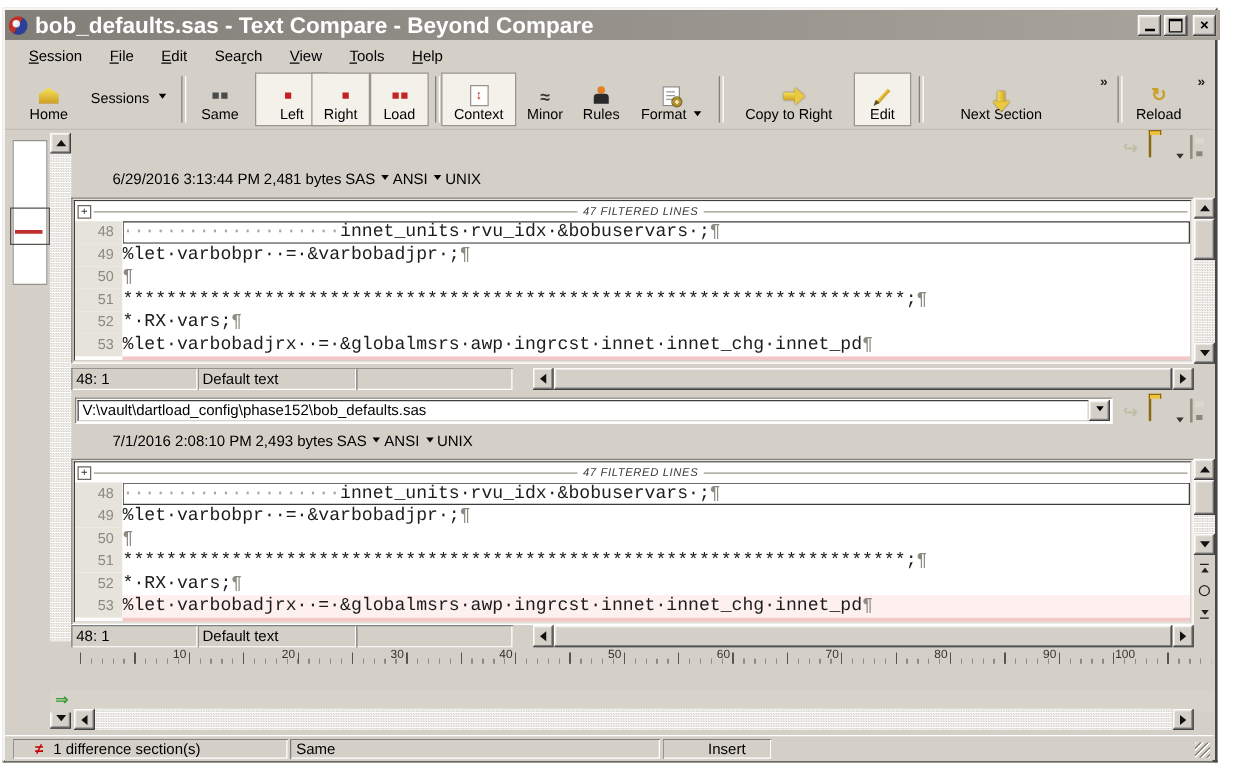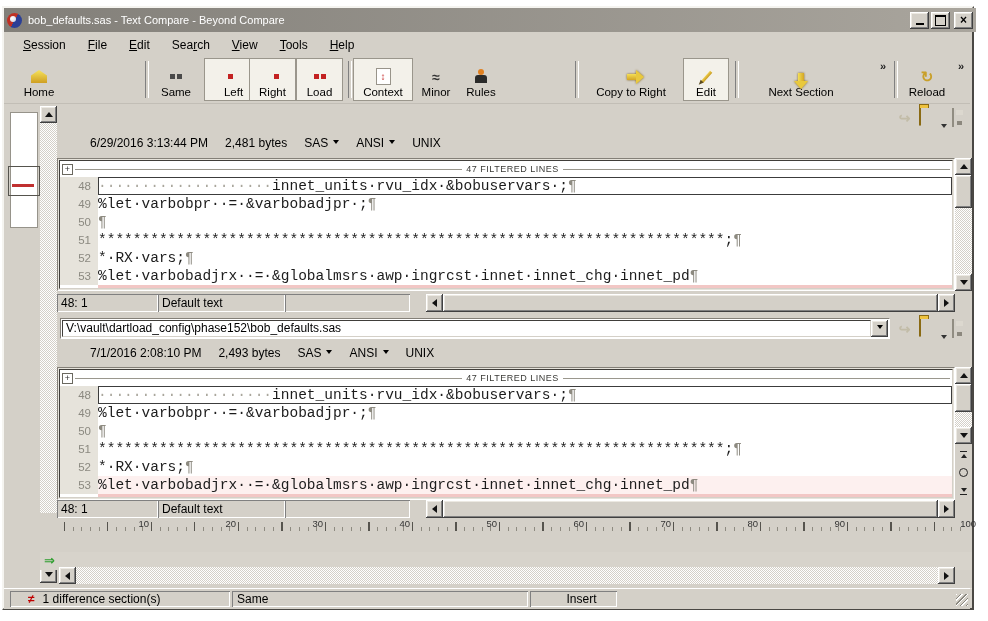--- a/index.html
+++ b/index.html
@@ -11,21 +11,21 @@
   .btn3d{background:#d4d0c8;box-shadow:inset -1px -1px 0 #404040,inset 1px 1px 0 #fff,
          inset -2px -2px 0 #808080,inset 2px 2px 0 #ece9e2;}
   .sunken{box-shadow:inset 1px 1px 0 #808080,inset -1px -1px 0 #fff;}
   .track{background:#fff;background-image:conic-gradient(#d4d0c8 25%,transparent 0 50%,#d4d0c8 0 75%,transparent 0);background-size:2px 2px;}
   
   .titlebar{background:linear-gradient(90deg,#827f79,#a9a59d);display:flex;align-items:center;padding:0 3px;}
   .bc-logo{width:15px;height:15px;border-radius:50%;background:conic-gradient(from 210deg,#c03024 0 50%,#2b3f96 0 100%);
            position:relative;flex:0 0 auto;}
   .bc-logo::after{content:"";position:absolute;left:3px;top:3px;width:6px;height:6px;border-radius:50%;
            background:radial-gradient(circle at 35% 35%,#fff,#cfd4e6);}
-  .title-text{color:#fff;font-weight:normal;font-size:11px;margin-left:6px;flex:1;white-space:nowrap;overflow:hidden;}
+  .title-text{color:#fff;font-weight:bold;font-size:18px;margin-left:6px;flex:1;white-space:nowrap;overflow:hidden;}
   .cap-btn{width:19px;height:17px;display:flex;align-items:center;justify-content:center;margin-left:2px;
            font-size:12px;font-weight:bold;line-height:1;}
   .glyph-min{width:8px;height:2px;background:#000;margin-top:8px;}
   .glyph-max{width:9px;height:8px;border:1px solid #000;border-top-width:2px;}
   
   .menubar{display:flex;align-items:center;font-size:12px;gap:0;padding-left:8px;}
   .menu-item{padding:3px 11px;}
   .menu-item .k{text-decoration:underline;}
   
   .toolbtn{position:absolute;top:59px;height:41px;display:flex;flex-direction:column;align-items:center;
@@ -66,31 +66,31 @@
          font-size:12px;line-height:15px;padding:0 3px;white-space:nowrap;overflow:hidden;}
   .combo .field.green{background:#d8f7d8;}
   .combo .ddbtn{position:absolute;right:1px;top:1px;width:17px;bottom:1px;display:flex;align-items:center;justify-content:center;}
   .mini-ic{display:flex;align-items:center;justify-content:center;}
   .swap-ic{font-size:14px;font-weight:bold;color:#c2bca8;}
   .folder-ic{position:relative;width:18px;height:12px;background:linear-gradient(#f6d968,#e0a92c);border:1px solid #8a6a14;border-radius:1px;margin-top:4px;}
   .folder-ic::before{content:"";position:absolute;left:-1px;top:-4px;width:8px;height:3px;background:#eec23e;border:1px solid #8a6a14;border-bottom:none;}
   .save-ic{width:14px;height:14px;background:#b6b2a8;border:1px solid #918d82;position:relative;}
   .save-ic::before{content:"";position:absolute;left:3px;top:1px;width:7px;height:5px;background:#dcd8cf;}
   .save-ic::after{content:"";position:absolute;left:4px;bottom:1px;width:5px;height:4px;background:#8c887e;}
-  .inforow{display:flex;align-items:center;gap:17px;font-size:12px;white-space:nowrap;}
+  .inforow{display:flex;align-items:center;gap:3px;font-size:12px;white-space:nowrap;}
   .inforow .dd{display:flex;align-items:center;gap:5px;}
   
   .codepane{border:1px solid;border-color:#848078 #fff #fff #848078;background:#e6e3db;box-sizing:border-box;}
   .codepane .inner{position:absolute;left:1px;top:1px;right:1px;bottom:1px;border:1px solid;border-color:#403e3a #d4d0c8 #d4d0c8 #403e3a;
         background:#fff;overflow:hidden;}
   .filterrow{height:16px;display:flex;align-items:center;background:#fff;}
   .plusbox{width:9px;height:9px;border:1px solid #6a685f;font-size:9px;line-height:8px;text-align:center;margin-left:2px;
         color:#333;background:#fff;flex:0 0 auto;}
   .fline{flex:1;height:1px;background:#9a978d;margin:0 2px;}
-  .flabel{font-size:9px;color:#3a3a36;letter-spacing:.5px;flex:0 0 auto;padding:0 2px;}
+  .flabel{font-size:9px;color:#3a3a36;letter-spacing:.5px;flex:0 0 auto;padding:0 2px;font-style:italic;}
   .crow{display:flex;height:18px;line-height:18px;}
   .lnum{width:38px;flex:0 0 auto;background:#e6e3db;color:#8b8980;font-size:11.5px;text-align:right;padding-right:7px;box-sizing:border-box;}
   .ltext{flex:1;background:#fff;font-family:"Liberation Mono","DejaVu Sans Mono",monospace;font-size:14.5px;white-space:pre;overflow:hidden;}
   .ltext .ind{color:#a9a69c;} .ltext .bod{color:#1c1c1c;} .ltext .pil{color:#8d8a80;}
   .crow.current .ltext{box-shadow:inset 0 0 0 1px #3c3c3c;}
   .crow.pink .ltext{background:#fdf0ef;}
   .sliver{height:4px;background:#f2c7c5;margin-left:38px;}
   
   .sbv{width:17px;} .sbbtn{width:17px;height:17px;display:flex;align-items:center;justify-content:center;}
   .tri-up{border:4px solid transparent;border-bottom:5px solid #111;margin-top:-4px;}
@@ -151,20 +151,24 @@
     <span class="menu-item"><span></span><span class="k">H</span><span>elp</span></span>
   </div>
 
   <div class="abs" style="left:4px;top:57px;width:966px;height:46px;border-bottom:1px solid #c2beb6;"></div>
   <div class="toolbtn" style="left:14px;width:50px;">
     <span class="ic">
         <span class="home-ic"></span>
       </span>
     <span>Home</span>
     </div>
+  <div class="toolbtn" style="left:66px;width:74px;flex-direction:row;gap:8px;align-items:center;justify-content:center;">
+    <span>Sessions</span>
+      <span class="dd-tri"></span>
+    </div>
   <div class="tb-sep" style="left:145px;"></div>
   <div class="toolbtn" style="left:150px;width:52px;">
     <span class="ic" style="gap:2px;">
         <span class="sq dark"></span>
         <span class="sq dark"></span>
       </span>
     <span>Same</span>
     </div>
   <div class="toolbtn checked" style="left:205px;width:57px;">
     <span class="ic" style="gap:2px;">
@@ -201,20 +205,34 @@
     <span>Minor</span>
     </div>
   <div class="toolbtn" style="left:460px;width:42px;">
     <span class="ic">
         <span class="rules-ic">
           <span class="head"></span>
           <span class="body"></span>
         </span>
       </span>
     <span>Rules</span>
+    </div>
+  <div class="toolbtn" style="left:504px;width:66px;">
+    <span class="ic" style="gap:6px;">
+        <span class="fmt-ic">
+          <i style="top:3px;"></i>
+          <i style="top:6px;"></i>
+          <i style="top:9px;"></i>
+          <span class="g"></span>
+        </span>
+      </span>
+    <span style="display:flex;align-items:center;gap:6px;">
+        <span>Format</span>
+        <span class="dd-tri"></span>
+      </span>
     </div>
   <div class="tb-sep" style="left:575px;"></div>
   <div class="toolbtn" style="left:581px;width:100px;">
     <span class="ic">
         <span class="arrow-right-fat"></span>
       </span>
     <span>Copy to Right</span>
     </div>
   <div class="toolbtn checked" style="left:684px;width:44px;">
     <span class="ic">
@@ -426,21 +444,21 @@
     <span class="rticks"></span>
     <span class="rlabel" style="left:111px;">10</span>
     <span class="rlabel" style="left:198px;">20</span>
     <span class="rlabel" style="left:285px;">30</span>
     <span class="rlabel" style="left:372px;">40</span>
     <span class="rlabel" style="left:459px;">50</span>
     <span class="rlabel" style="left:546px;">60</span>
     <span class="rlabel" style="left:633px;">70</span>
     <span class="rlabel" style="left:720px;">80</span>
     <span class="rlabel" style="left:807px;">90</span>
-    <span class="rlabel" style="left:938px;">100</span>
+    <span class="rlabel" style="left:870px;">100</span>
   </div>
   <div class="abs diffrow" style="left:40px;top:531px;width:932px;height:18px;">
     <span class="garrow">⇒</span>
     <span class="dcontent"><span class="ind" style="color:#a9a69c;">····················</span><span>innet_units·rvu_idx·&amp;bobuservars·;</span><span style="color:#8d8a80;">¶</span></span>
   </div>
   <div class="abs diffrow" style="left:40px;top:549px;width:932px;height:18px;border-top:1px solid #e6e3db;box-sizing:border-box;">
     <span class="garrow">⇐</span>
     
   </div>
   <div class="abs sbbtn btn3d" style="left:59px;top:567px;">

